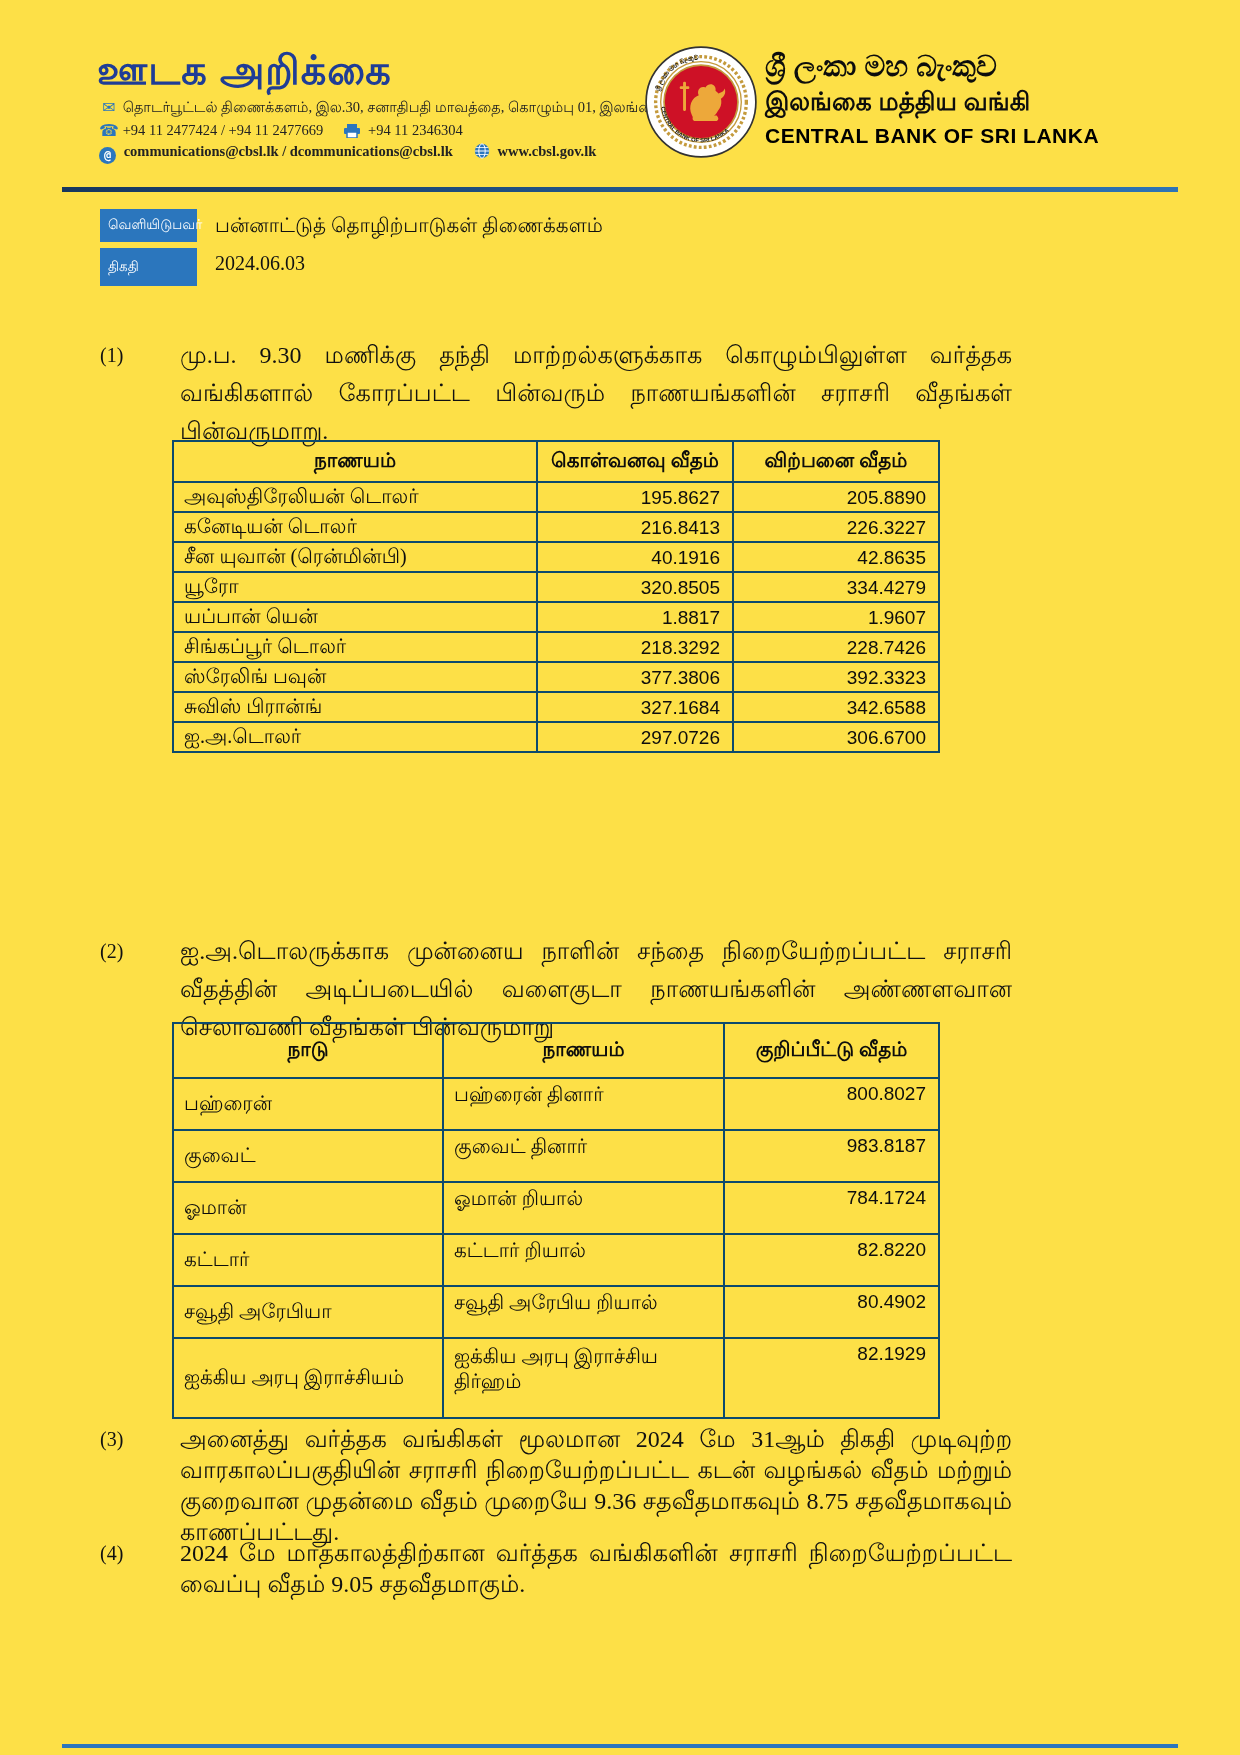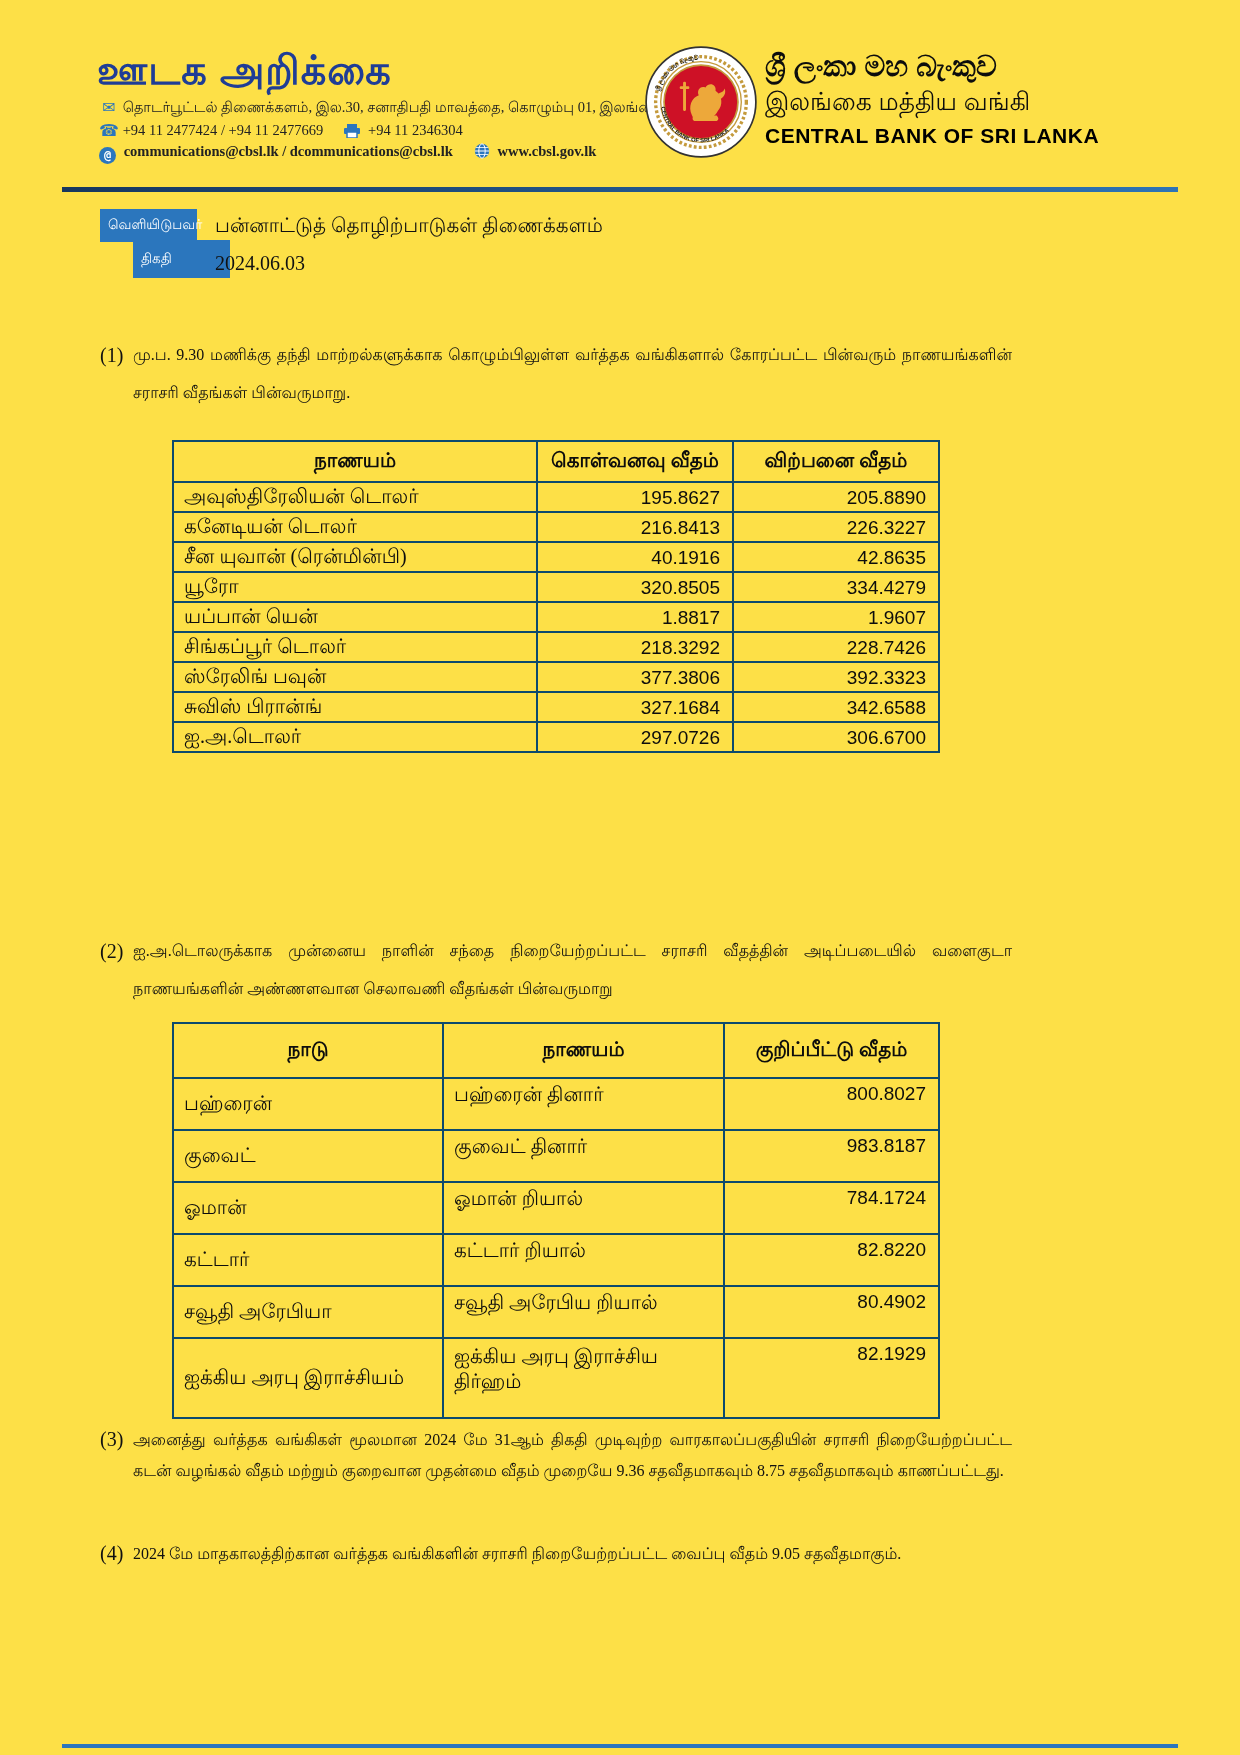--- a/index.html
+++ b/index.html
@@ -29,46 +29,46 @@
     border-radius:50%; background:#2b76bd; color:#fff; text-align:center;
     font-size:12px; font-family:"DejaVu Sans Mono", monospace; vertical-align:-3px;
     margin-right:4px;
   }
   .ci-svg { display:inline-block; vertical-align:-3px; margin-right:4px; }
   
   .seal { position:absolute; left:645px; top:46px; width:112px; height:112px; }
   
   .bank-names { position:absolute; left:765px; top:48px; }
   .bank-name-si { font-family:"Liberation Sans", sans-serif; font-weight:bold; font-size:29px; color:#0d0d0d; line-height:36px; }
-  .bank-name-ta { font-family:"Liberation Sans", sans-serif; font-weight:normal; font-size:25px; color:#0d0d0d; line-height:35px; }
+  .bank-name-ta { font-family:"Liberation Sans", sans-serif; font-weight:bold; font-size:25px; color:#0d0d0d; line-height:35px; }
   .bank-name-en { font-family:"Liberation Sans", sans-serif; font-weight:bold; font-size:21px; color:#000; line-height:33px; letter-spacing:0.5px; }
   
   .top-rule {
     position:absolute; left:62px; top:187px; width:1116px; height:5px;
     background:linear-gradient(to right, #17375e, #2e74b5);
   }
   .bottom-rule {
     position:absolute; left:62px; top:1744px; width:1116px; height:4px;
     background:#2b76bd;
   }
   
   .meta-box {
     position:absolute; left:100px; width:97px; background:#2b76bd; color:#fff;
     font-family:"Liberation Sans", sans-serif; font-size:13.5px;
     display:flex; align-items:center; padding-left:8px;
   }
   .meta-box.issuer { top:209px; height:33px; }
-  .meta-box.date   { top:240px; height:38px;margin-left:33px; }
+  .meta-box.date   { top:248px; height:38px; }
   .meta-value { position:absolute; left:215px; font-size:20px; color:#111; }
   .meta-value.issuer { top:214px; }
   .meta-value.date   { top:252px; }
   
   .para { position:absolute; left:100px; width:912px; display:flex; }
   .pnum { flex:0 0 33px; font-size:20px; }
-  .ptext { flex:1; text-align:justify; font-size:16px; }
+  .ptext { flex:1; text-align:justify; font-size:24px;margin-left:47px; }
   .para.wide  .pnum, .para.wide  .ptext { line-height:38px; }
   .para.tight .pnum, .para.tight .ptext { line-height:31px; }
   .para.p1 { top:336px; }
   .para.p2 { top:932px; }
   .para.p3 { top:1424px; }
   .para.p4 { top:1538px; }
   
   table.rates {
     position:absolute; left:172px; border-collapse:collapse;
     font-size:20px; color:#0d0d0d; table-layout:fixed;

